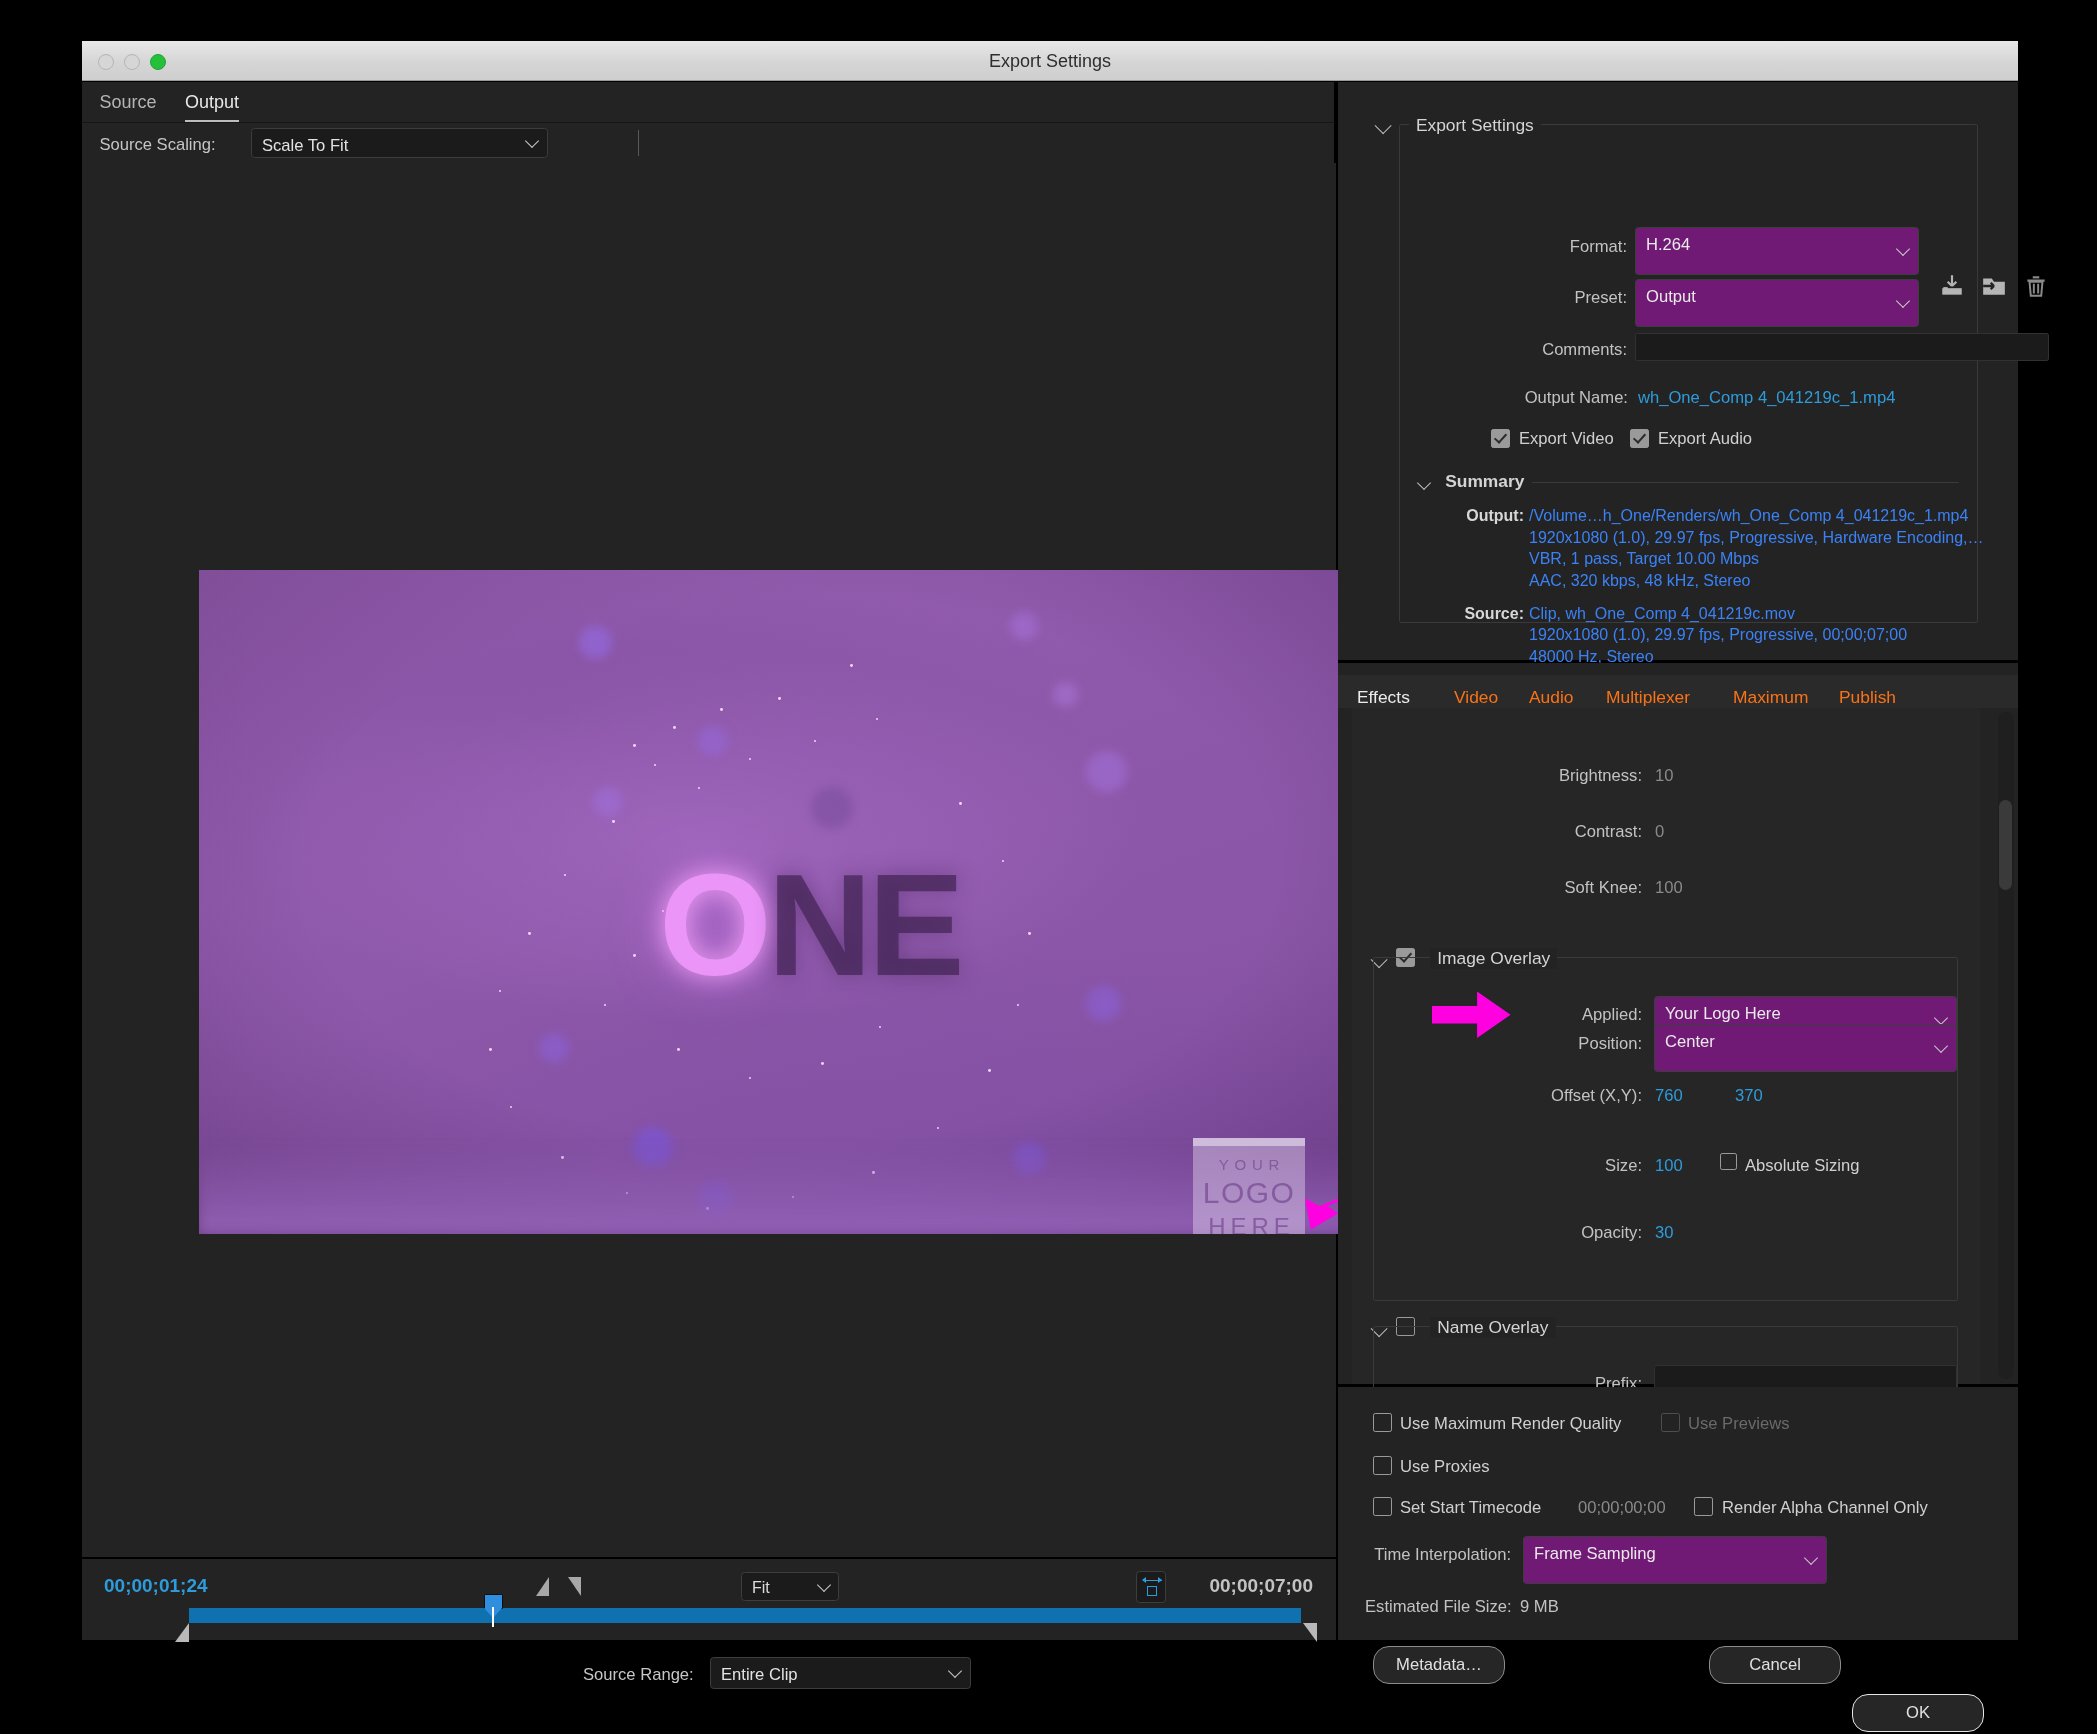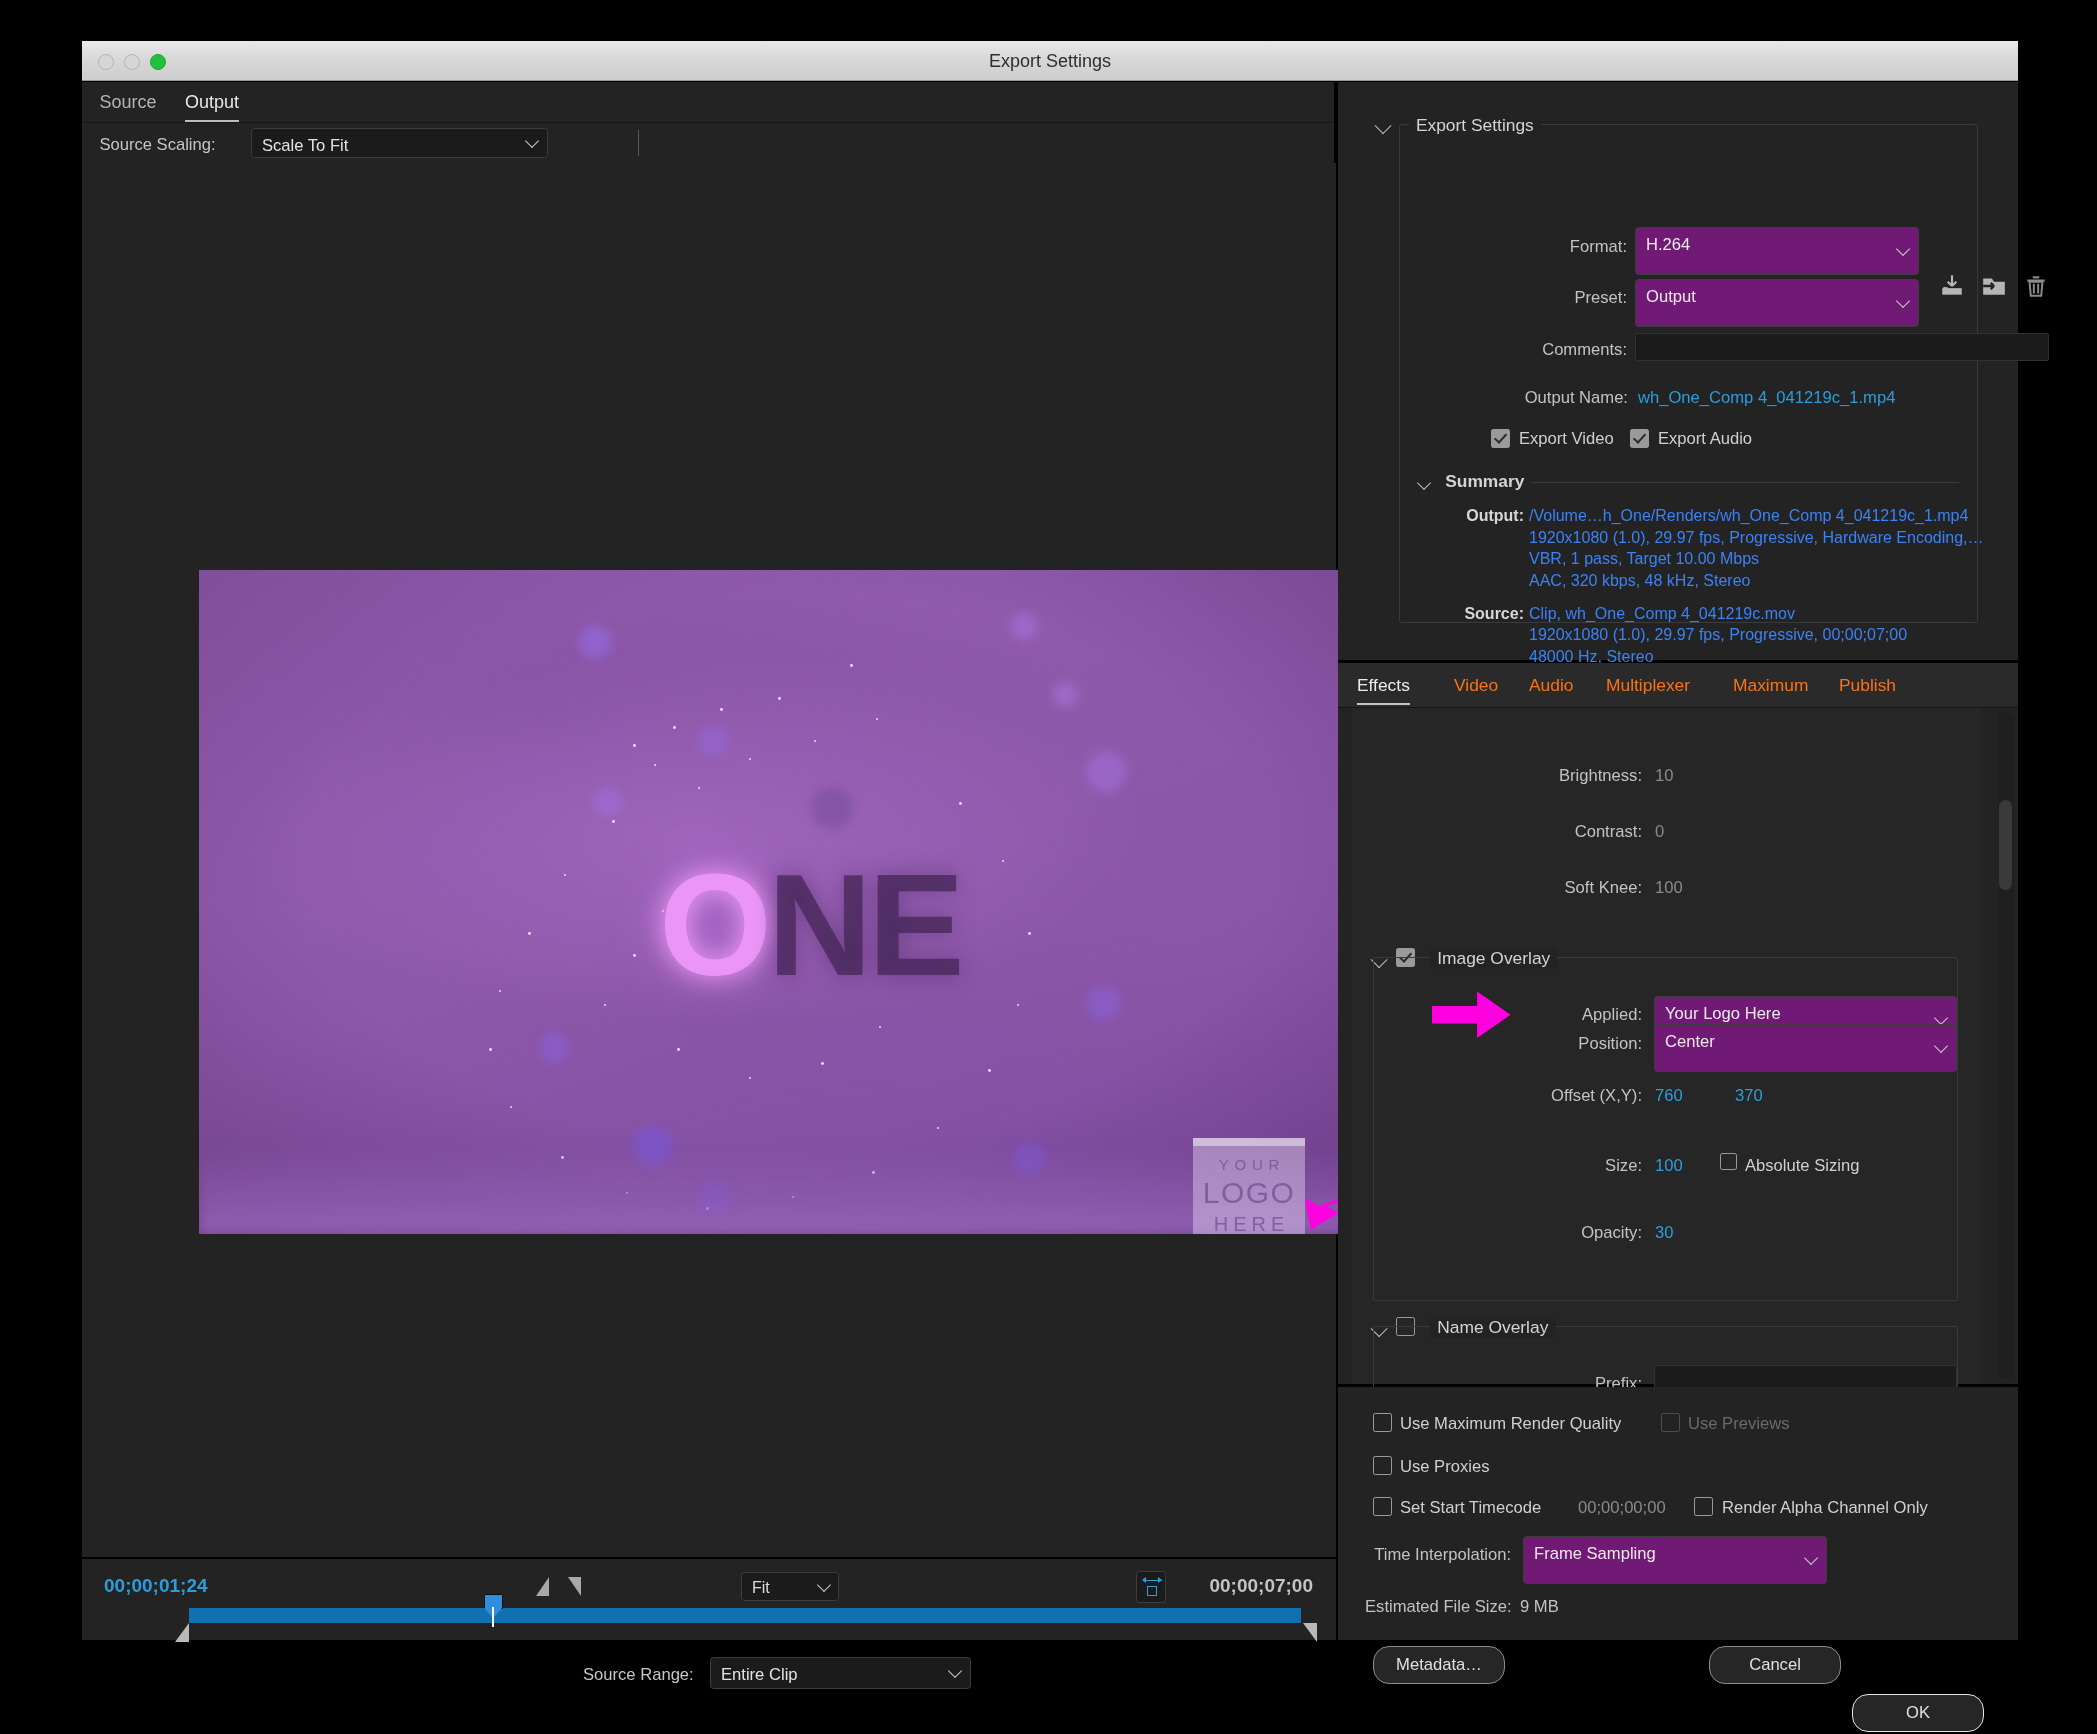--- a/index.html
+++ b/index.html
@@ -146,21 +146,21 @@
     background: rgba(232,222,240,0.42);
     border-top: 8px solid rgba(240,232,246,0.55);
   }
   #logo-overlay .ln {
     position: absolute; left: 0; right: 0; text-align: center;
     color: rgba(118,73,145,0.72);
     font-family: "Liberation Sans", sans-serif;
   }
   #logo-overlay .l1 { top: 10px; font-size: 15px; letter-spacing: 5.8px; text-indent: 5.8px; }
   #logo-overlay .l2 { top: 30px; font-size: 30px; letter-spacing: 1.4px; }
-  #logo-overlay .l3 { top: 67px; font-size: 20px; letter-spacing: 5px; text-indent: 5px; }
+  #logo-overlay .l3 { top: 67px; font-size: 24px; letter-spacing: 5px; text-indent: 5px; }
 
   
   .mg-arrow { position: absolute; }
 
   
   #transport {
     position: absolute; left: 0; top: 1475px;
     width: 1254px; height: 83px;
     background: #232323;
     border-top: 2.9px solid #000;
@@ -319,21 +319,21 @@
 
   
   .picon { position: absolute; top: 191px; width: 26px; height: 26px; }
 
   
   .sum-key { position: absolute; font-size: 16px; color: #d7d7d7; font-weight: bold; text-align: right;}
   .sum-val { position: absolute; font-size: 16px; color: #3b82f6; white-space: nowrap;}
 
   
   #effects-tabbar {
-    position: absolute; left: 0; top: 0; width: 680px; height: 45px;
+    position: absolute; left: 0; top: 12px; width: 680px; height: 45px;
     background: #2a2a2a;
     border-bottom: 0.7px solid #161616;
   }
   .etab {
     position: absolute; top: 11.6px;
     font-size: 17.4px; color: #f97316;
     padding-bottom: 7.2px;
   }
   .etab.active { color: #ececec; border-bottom: 2.9px solid #c4c4c4; }
 

